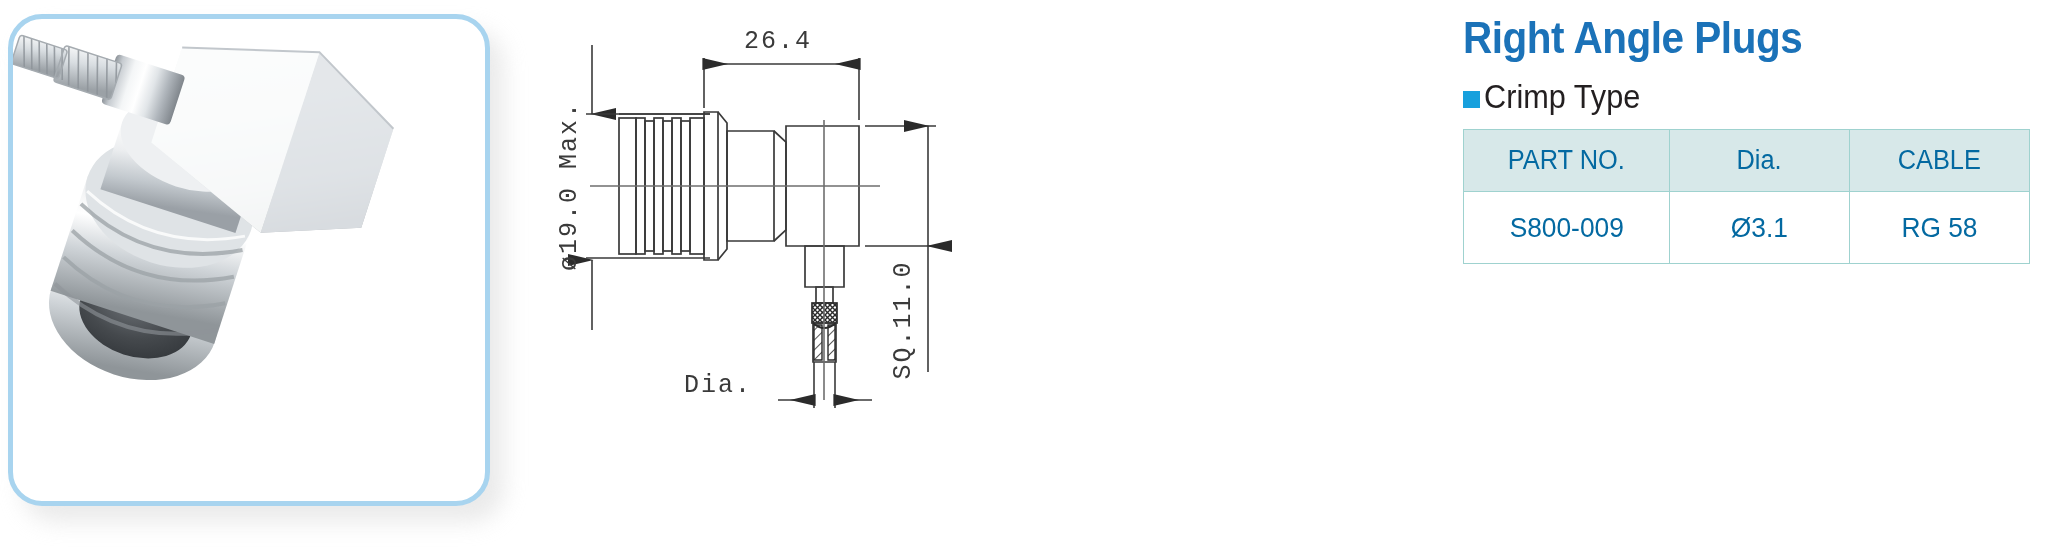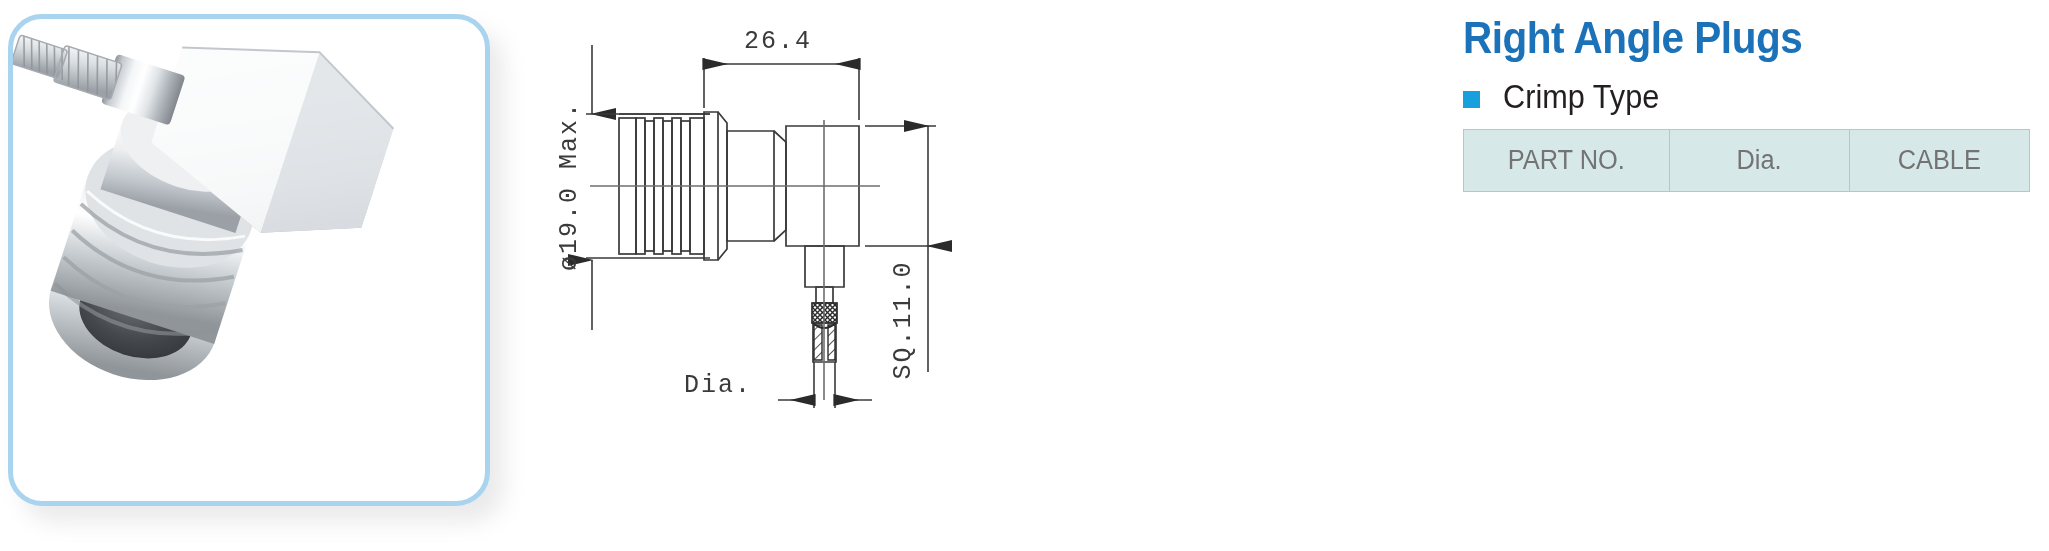--- a/index.html
+++ b/index.html
@@ -43,21 +43,21 @@
     position:absolute; left: 0; top: -3px;
     font-size: 44px; font-weight: bold;
     color: #1b72b8;
     letter-spacing: -0.5px;
     transform: scaleX(0.92);
     transform-origin: left top;
     white-space: nowrap;
   }
   .subhead {
     position:absolute; left: 0; top: 62px;
-    display: flex; align-items: center; gap: 23px;
+    display: flex; align-items: center; gap: 4px;
     white-space: nowrap;
   }
   .bullet {
     width: 17px; height: 17px;
     background: #17a0dd;
     display:inline-block;
     flex: 0 0 auto;
     margin-top: 4px;
   }
   .subhead-label {
@@ -68,21 +68,21 @@
 
   table.spec {
     position:absolute; left: 0; top: 113px;
     width: 566px;
     border-collapse: collapse;
     table-layout: fixed;
   }
   table.spec th, table.spec td {
     border: 1px solid #9fd2cf;
     text-align: center;
-    color: #737373;
+    color: #0369a1;
     font-weight: normal;
   }
   table.spec th {
     background: #d7e8e9;
     height: 62px;
     font-size: 27px;
   }
   table.spec td {
     background: #ffffff;
     height: 72px;
@@ -297,17 +297,22 @@
           <col class="c3">
       </colgroup>
       <thead>
         <tr>
           <th><span class="cellspan">PART NO.</span></th>
           <th><span class="cellspan">Dia.</span></th>
           <th><span class="cellspan">CABLE</span></th>
         </tr>
       </thead>
       <tbody>
+        <tr>
+          <td><span class="cellspan">S800-009</span></td>
+          <td><span class="cellspan">Ø3.1</span></td>
+          <td><span class="cellspan">RG 58</span></td>
+        </tr>
       </tbody>
     </table>
   </div>
 
 </div>
 
 </body></html>

